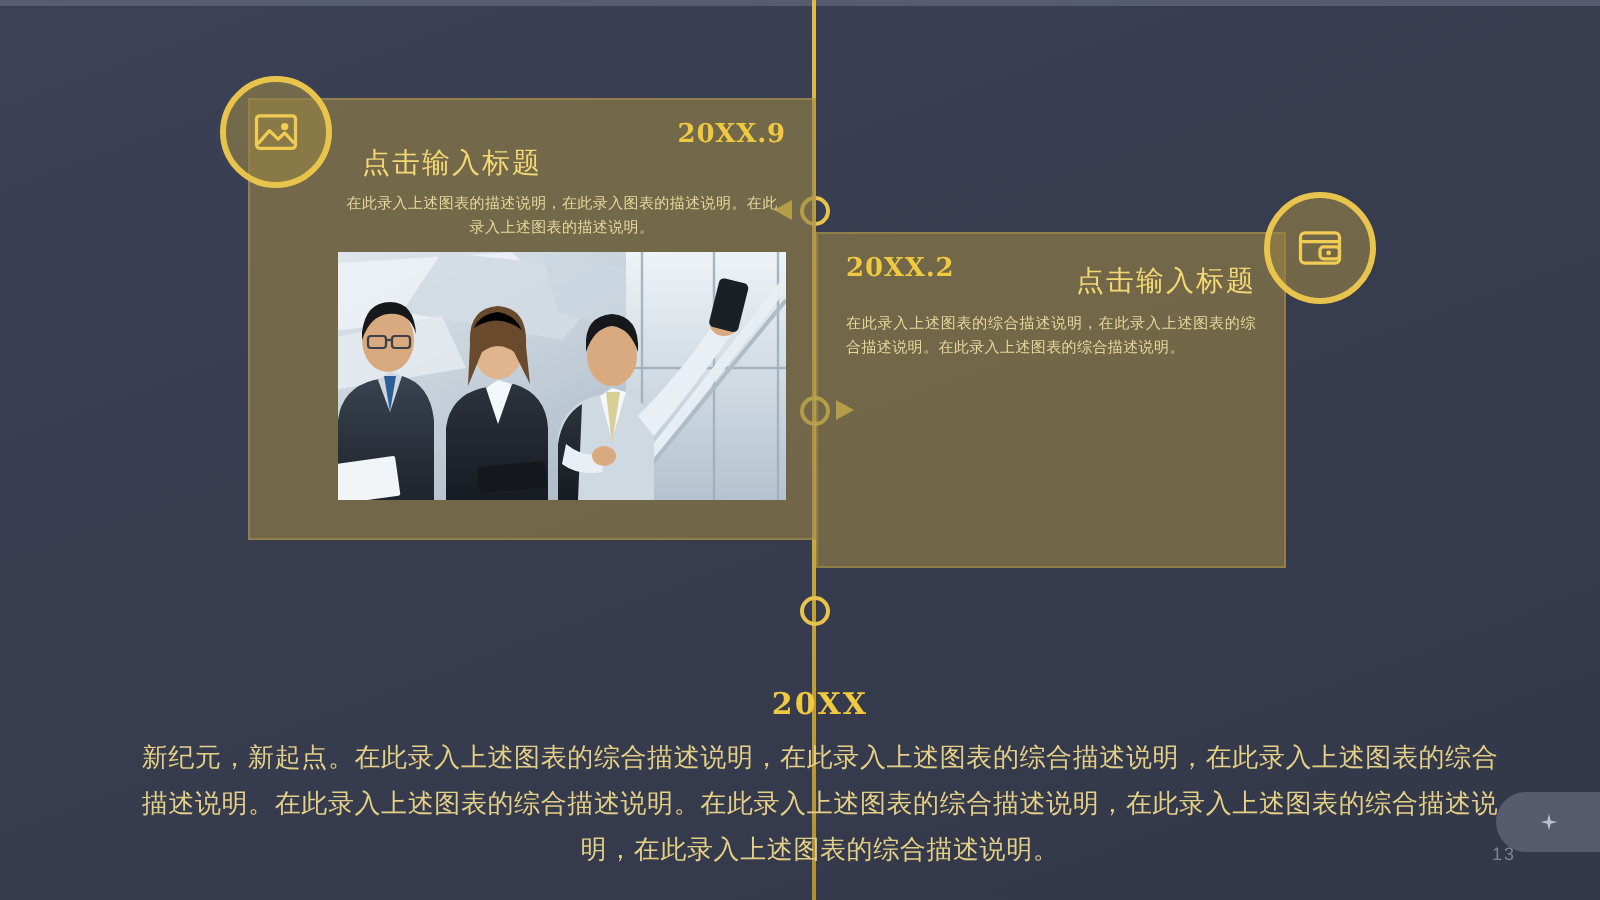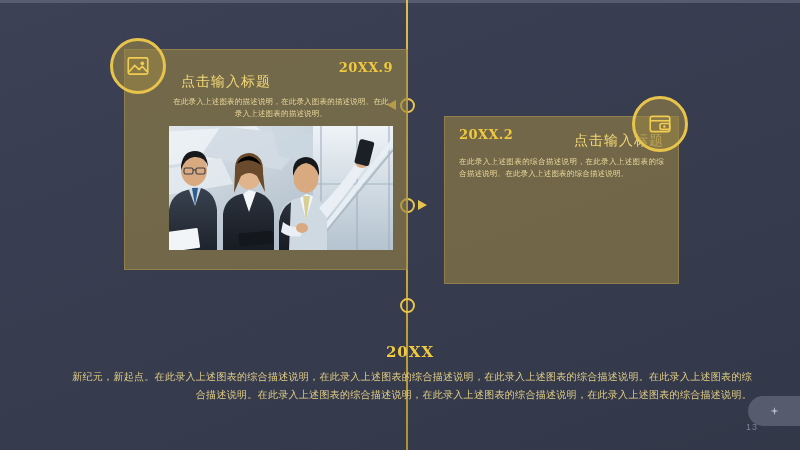--- a/index.html
+++ b/index.html
@@ -82,21 +82,21 @@
 
   .card-left {
     left: 124px;
     top: 49px;
     width: 284px;
     height: 221px;
     padding: 10px 14px 10px 44px;
   }
 
   .card-right {
-    left: 444px;
+    left: 408px;
     top: 116px;
     width: 235px;
     height: 168px;
     padding: 10px 14px 10px 14px;
   }
 
   
   .date {
     font-family: "DejaVu Serif", "Liberation Serif", serif;
     font-weight: 700;
@@ -165,25 +165,25 @@
   }
   .bottom-title {
     font-family: "DejaVu Serif", "Liberation Serif", serif;
     font-weight: 700;
     font-size: 15px;
     color: #f0c93f;
     letter-spacing: 1px;
     margin-bottom: 7px;
   }
   .bottom-text {
-    font-size: 10px;
+    font-size: 13px;
     line-height: 1.75;
     color: #e3cf86;
     letter-spacing: .3px;
-    text-align: right;
+    text-align: center;
     padding: 0 8px;
   }
 
   
   .page-num {
     position: absolute;
     right: 42px;
     bottom: 18px;
     font-size: 9px;
     color: #7d8193;

